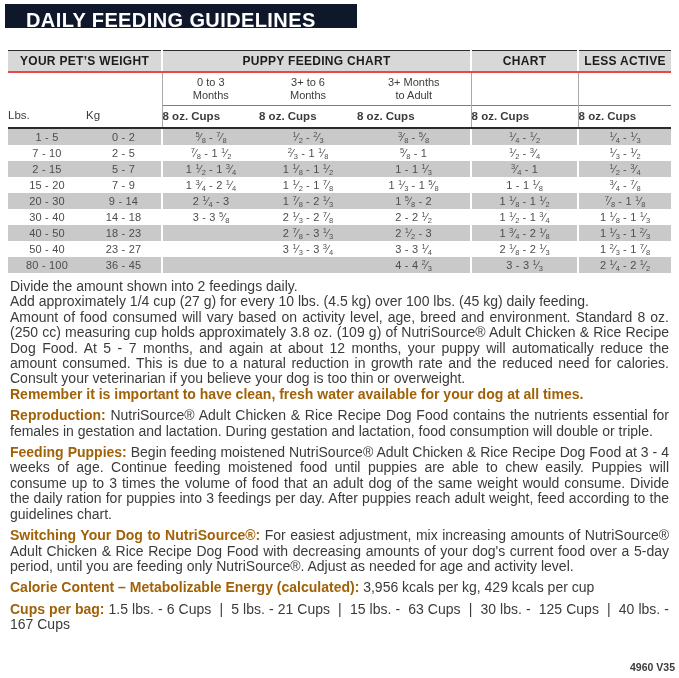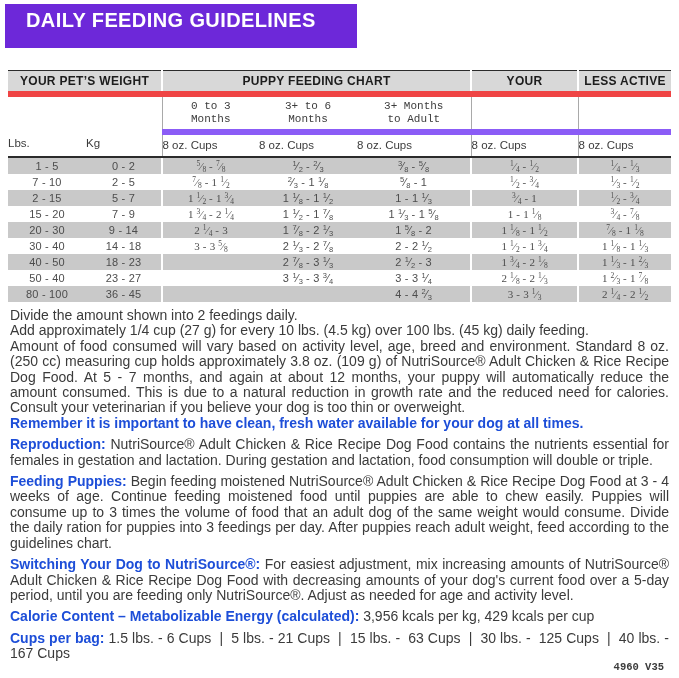--- a/index.html
+++ b/index.html
@@ -6,103 +6,101 @@
   body {
     width: 679px; height: 678px;
     background: #ffffff;
     font-family: "Liberation Sans", sans-serif;
     position: relative;
     overflow: hidden;
     color: #3b3b3b;
   }
   .title-bar {
     margin: 4px 0 0 5px;
-    width: 352px; height: 44px;
-    background: #6d28d9;
+    width: 352px; height: 24px;
+    background: #0f172a;
     color: #ffffff;
     font-size: 20px; font-weight: bold;
     letter-spacing: 0.4px;
     line-height: 32px;
     padding-left: 21px;
     box-sizing: border-box;
   }
   .tablewrap { margin: 22px 8px 0 8px; }
   table {
     width: 663px;
     border-collapse: collapse;
     table-layout: fixed;
   }
   
   tr.group th {
     background: #D8D8D8;
     border-top: 1px solid #2b2b2b;
-    border-bottom: 6px solid #ef4444;
+    border-bottom: 2px solid #ef4444;
     height: 20px;
     font-size: 12px; font-weight: bold;
     color: #1c1c1c;
     letter-spacing: 0.3px;
     text-align: center;
     padding: 0;
   }
   tr.group th.gsep { border-left: 2px solid #ffffff; }
   
   tr.months td {
     height: 32px;
     font-size: 11px;
     color: #3c3c3c;
     text-align: center;
     line-height: 1.15;
     padding: 0;
     background: #ffffff;
-    font-family: Liberation Mono, monospace;
   }
   
   tr.units td {
     height: 19px;
     font-size: 11.5px;
     color: #3c3c3c;
     padding: 0 0 2px 0;
     border-bottom: 2px solid #2b2b2b;
     background: #ffffff;
   }
   tr.months td.sep, tr.units td.sep { border-left: 1px solid #a9a9a9; }
-  tr.units td.topline { border-top: 6px solid #8b5cf6; }
+  tr.units td.topline { border-top: 1px solid #8b5cf6; font-weight: bold; }
   
   tbody td {
     height: 16px;
     font-size: 11px;
     line-height: 16px;
     color: #4d4d4d;
     text-align: center;
     padding: 0;
     letter-spacing: 0.2px;
   }
   tbody tr:nth-child(odd) td { background: #C9C9C9; }
-  tbody td.sep { border-left: 2px solid #ffffff; font-family: Liberation Serif, serif; }
+  tbody td.sep { border-left: 2px solid #ffffff; }
   tbody sup, tbody sub { font-size: 7.5px; line-height: 0; letter-spacing: 0; }
   tbody sup { vertical-align: 4px; }
   tbody sub { vertical-align: -2px; }
   
   .bodytext {
     margin: 6px 10px 0 10px;
     font-size: 14px;
     line-height: 15.4px;
     text-align: justify;
     color: #3b3b3b;
   }
   .bodytext p { margin: 0 0 6px 0; }
-  .bodytext b { color: #1d4ed8; }
+  .bodytext b { color: #a16207; }
   .prewrap { white-space: pre-wrap; }
   .footer-code {
     position: absolute;
-    right: 15px; bottom: 5px;
+    right: 4px; bottom: 5px;
     font-size: 10.5px;
     font-weight: bold;
     color: #3b3b3b;
-    font-family: Liberation Mono, monospace;
   }
 </style>
 </head>
 <body>
 
 <div>
 
   <div class="title-bar">DAILY FEEDING GUIDELINES</div>
 
   <div class="tablewrap">
@@ -113,21 +111,21 @@
         <col style="width:97px">
           <col style="width:98px">
           <col style="width:114px">
         <col style="width:107px">
           <col style="width:93px">
       </colgroup>
       <thead>
         <tr class="group">
           <th colspan="2">YOUR PET’S WEIGHT</th>
           <th colspan="3" class="gsep">PUPPY FEEDING CHART</th>
-          <th class="gsep">YOUR</th>
+          <th class="gsep">CHART</th>
           <th class="gsep">LESS ACTIVE</th>
         </tr>
         <tr class="months">
           <td colspan="2"></td>
           <td class="sep">
             <span>0 to 3</span><br>
             <span>Months</span>
           </td>
           <td>
             <span>3+ to 6</span><br>

